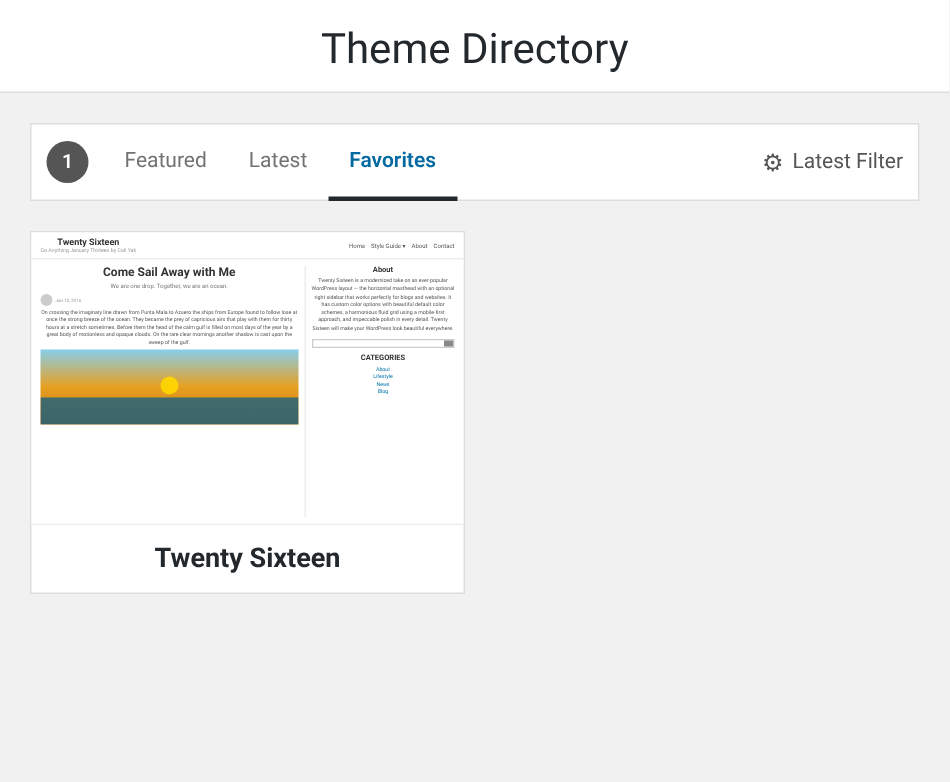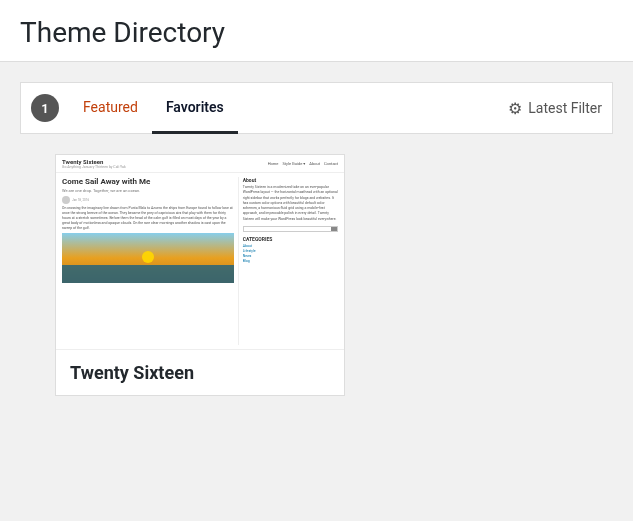--- a/index.html
+++ b/index.html
@@ -6,20 +6,21 @@
     body {
       font-family: -apple-system, BlinkMacSystemFont, "Segoe UI", Roboto, sans-serif;
       background: #f1f1f1;
       color: #333;
       font-size: 14px;
     }
     .page-wrapper {
       background: #f1f1f1;
       min-height: 521px;
       width: 633px;
+      text-align: center;
     }
     
     .page-header {
       background: #fff;
       padding: 16px 20px 0 20px;
       border-bottom: 1px solid #ddd;
     }
     .page-title {
       font-size: 28px;
       font-weight: 400;
@@ -65,31 +66,31 @@
       display: flex;
       align-items: center;
       justify-content: center;
       font-size: 13px;
       font-weight: 600;
       margin-right: 10px;
       flex-shrink: 0;
     }
     .tab-item {
       padding: 16px 14px;
-      color: #c2410c;
+      color: #737373;
       font-size: 14px;
       cursor: pointer;
       text-decoration: none;
       border-bottom: 3px solid transparent;
       height: 52px;
       display: flex;
       align-items: center;
     }
     .tab-item.active {
-      color: #0f172a;
+      color: #0369a1;
       border-bottom: 3px solid #23282d;
       font-weight: 600;
     }
     .tab-feature-filter {
       margin-left: auto;
       display: flex;
       align-items: center;
       gap: 6px;
       color: #555;
       cursor: pointer;
@@ -105,21 +106,20 @@
       flex-wrap: wrap;
       gap: 20px;
     }
     
     .theme-card {
       background: #fff;
       border: 1px solid #ddd;
       width: 290px;
       cursor: pointer;
       position: relative;
-      margin-left: 35px;
     }
     .theme-screenshot {
       width: 100%;
       height: 195px;
       overflow: hidden;
       background: #f8f8f8;
       border-bottom: 1px solid #eee;
       position: relative;
     }
     
@@ -279,20 +279,21 @@
     <h1 class="page-title">Theme Directory</h1>
     <nav class="header-nav">
     </nav>
   </div>
 
   <div class="content-area">
 
     <div class="tab-bar">
       <div class="badge">1</div>
       <a class="tab-item">Featured</a>
+      <a class="tab-item">Latest</a>
       <a class="tab-item active">Favorites</a>
       <div class="tab-feature-filter">
         <span class="gear-icon">⚙</span>
         <span>Latest Filter</span>
       </div>
     </div>
 
     <div class="theme-grid">
 
       <div class="theme-card">

